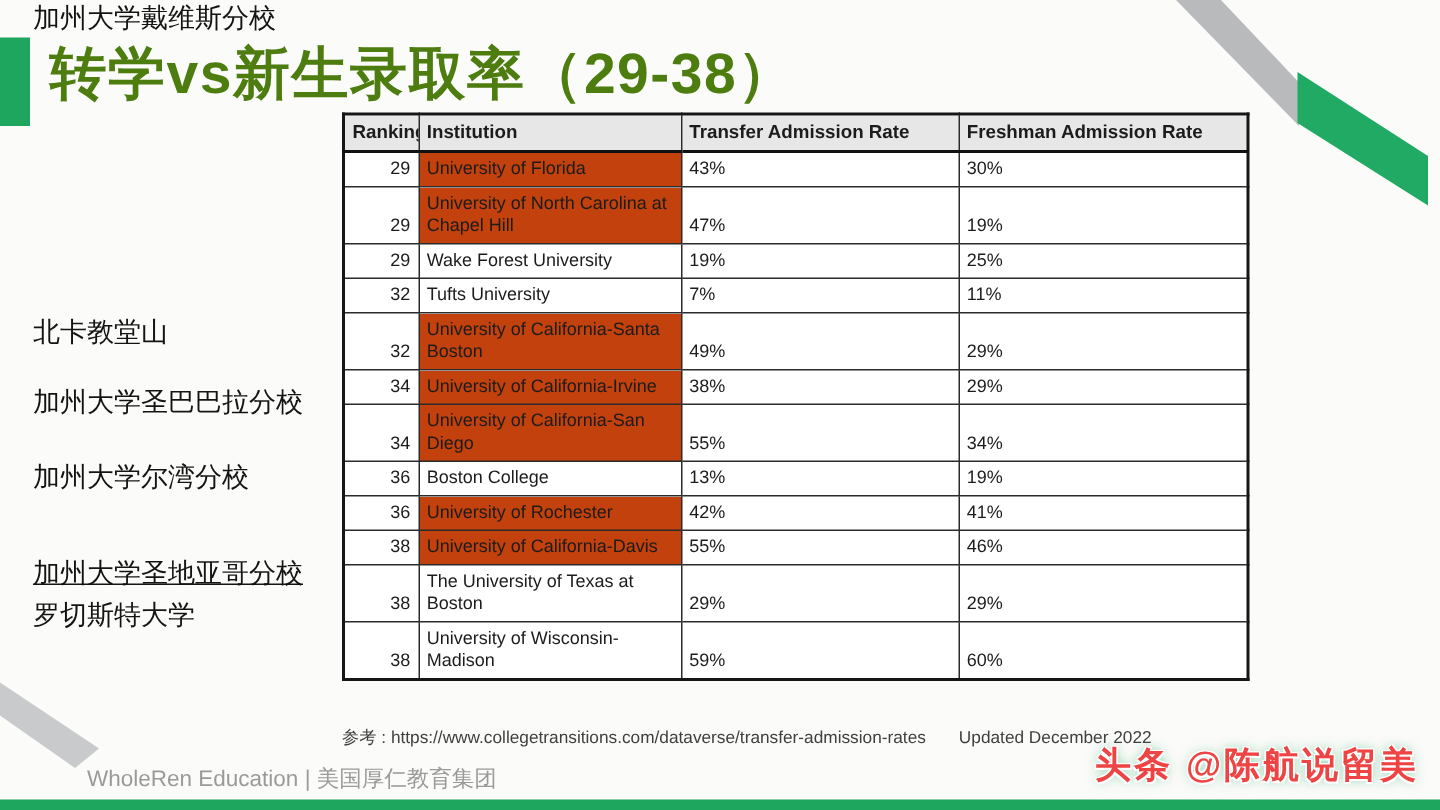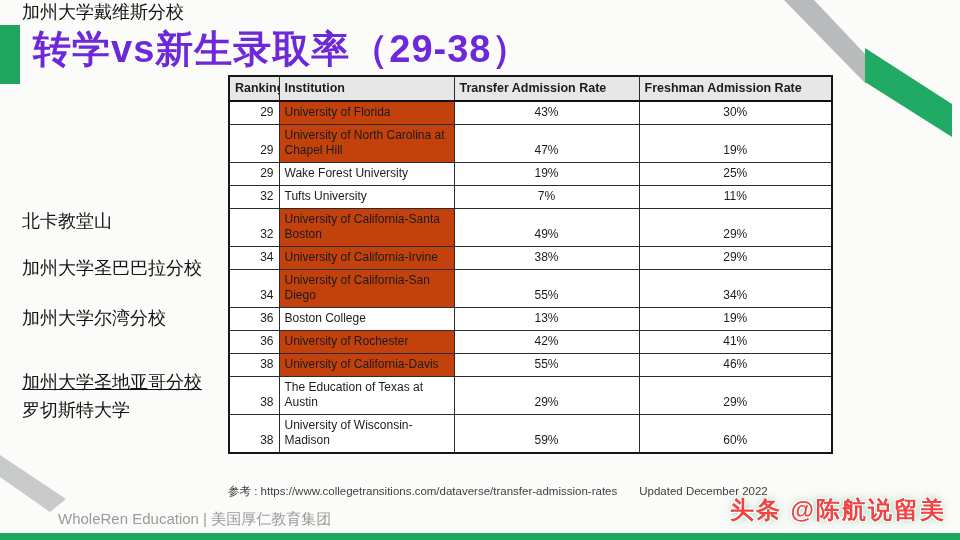--- a/index.html
+++ b/index.html
@@ -5,21 +5,21 @@
   html,body{margin:0;padding:0;}
   body{font-family:"Liberation Sans","DejaVu Sans",sans-serif;}
   .slide{
     position:relative;width:960px;height:540px;background:#fbfbf9;
     overflow:hidden;
   }
   
   .accent-block{position:absolute;left:0;top:25px;width:20px;height:59px;background:#1ea65f;}
   .title{
     position:absolute;left:33px;top:24px;font-size:38px;font-weight:bold;
-    color:#6d28d9;letter-spacing:1px;white-space:nowrap;
+    color:#4d7c0f;letter-spacing:1px;white-space:nowrap;
   }
   
   .ribbons{position:absolute;left:0;top:0;width:960px;height:540px;pointer-events:none;}
   
   .side-label{position:absolute;left:22px;font-size:18px;color:#141414;white-space:nowrap;}
   .side-label:nth-of-type(1){top:112px;}
   .side-label:nth-of-type(2){top:163px;}
   .side-label:nth-of-type(3){top:209px;}
   .side-label:nth-of-type(4){top:256px;}
   .side-label:nth-of-type(5){top:306px;}
@@ -33,21 +33,21 @@
     padding:3px 5px 4px 5px;vertical-align:bottom;color:#1c1c1c;
     overflow:hidden;
   }
   table{border:2px solid #161616;}
   thead th{
     background:#e7e7e7;font-weight:bold;text-align:left;font-size:12.5px;
     vertical-align:middle;border-bottom:2px solid #111;padding:4px 5px;
     white-space:nowrap;
   }
   td.rank{text-align:right;}
-  td.rate{text-align:center;}
+  td.rate{text-align:left;}
   td.inst[data-hl="true"]{background:#c2410c;}
   
   .ref-line{position:absolute;left:228px;top:484px;font-size:11.5px;color:#3f3f3f;white-space:nowrap;}
   .ref-line .updated{margin-left:22px;}
   .brand-line{position:absolute;left:34px;top:510px;font-size:15px;color:#9a9a9a;white-space:nowrap;margin-left:24px;}
   .bottom-bar{position:absolute;left:0;bottom:0;width:960px;height:7px;background:#1ea65f;}
   .watermark{
     position:absolute;top:494px;right:14px;font-size:24px;font-weight:bold;
     color:#ef4444;letter-spacing:2px;white-space:nowrap;
     text-shadow:-1px -1px 0 #fff,1px -1px 0 #fff,-1px 1px 0 #fff,1px 1px 0 #fff,0 0 8px rgba(30,166,95,0.6);
@@ -146,21 +146,21 @@
           <td class="rate">41%</td>
         </tr>
         <tr>
           <td class="rank">38</td>
           <td class="inst" data-hl="true">University of California-Davis</td>
           <td class="rate">55%</td>
           <td class="rate">46%</td>
         </tr>
         <tr>
           <td class="rank">38</td>
-          <td class="inst" data-hl="false">The Education of Texas at Austin</td>
+          <td class="inst" data-hl="false">The University of Texas at Boston</td>
           <td class="rate">29%</td>
           <td class="rate">29%</td>
         </tr>
         <tr>
           <td class="rank">38</td>
           <td class="inst" data-hl="false">University of Wisconsin-Madison</td>
           <td class="rate">59%</td>
           <td class="rate">60%</td>
         </tr>
       </tbody>

